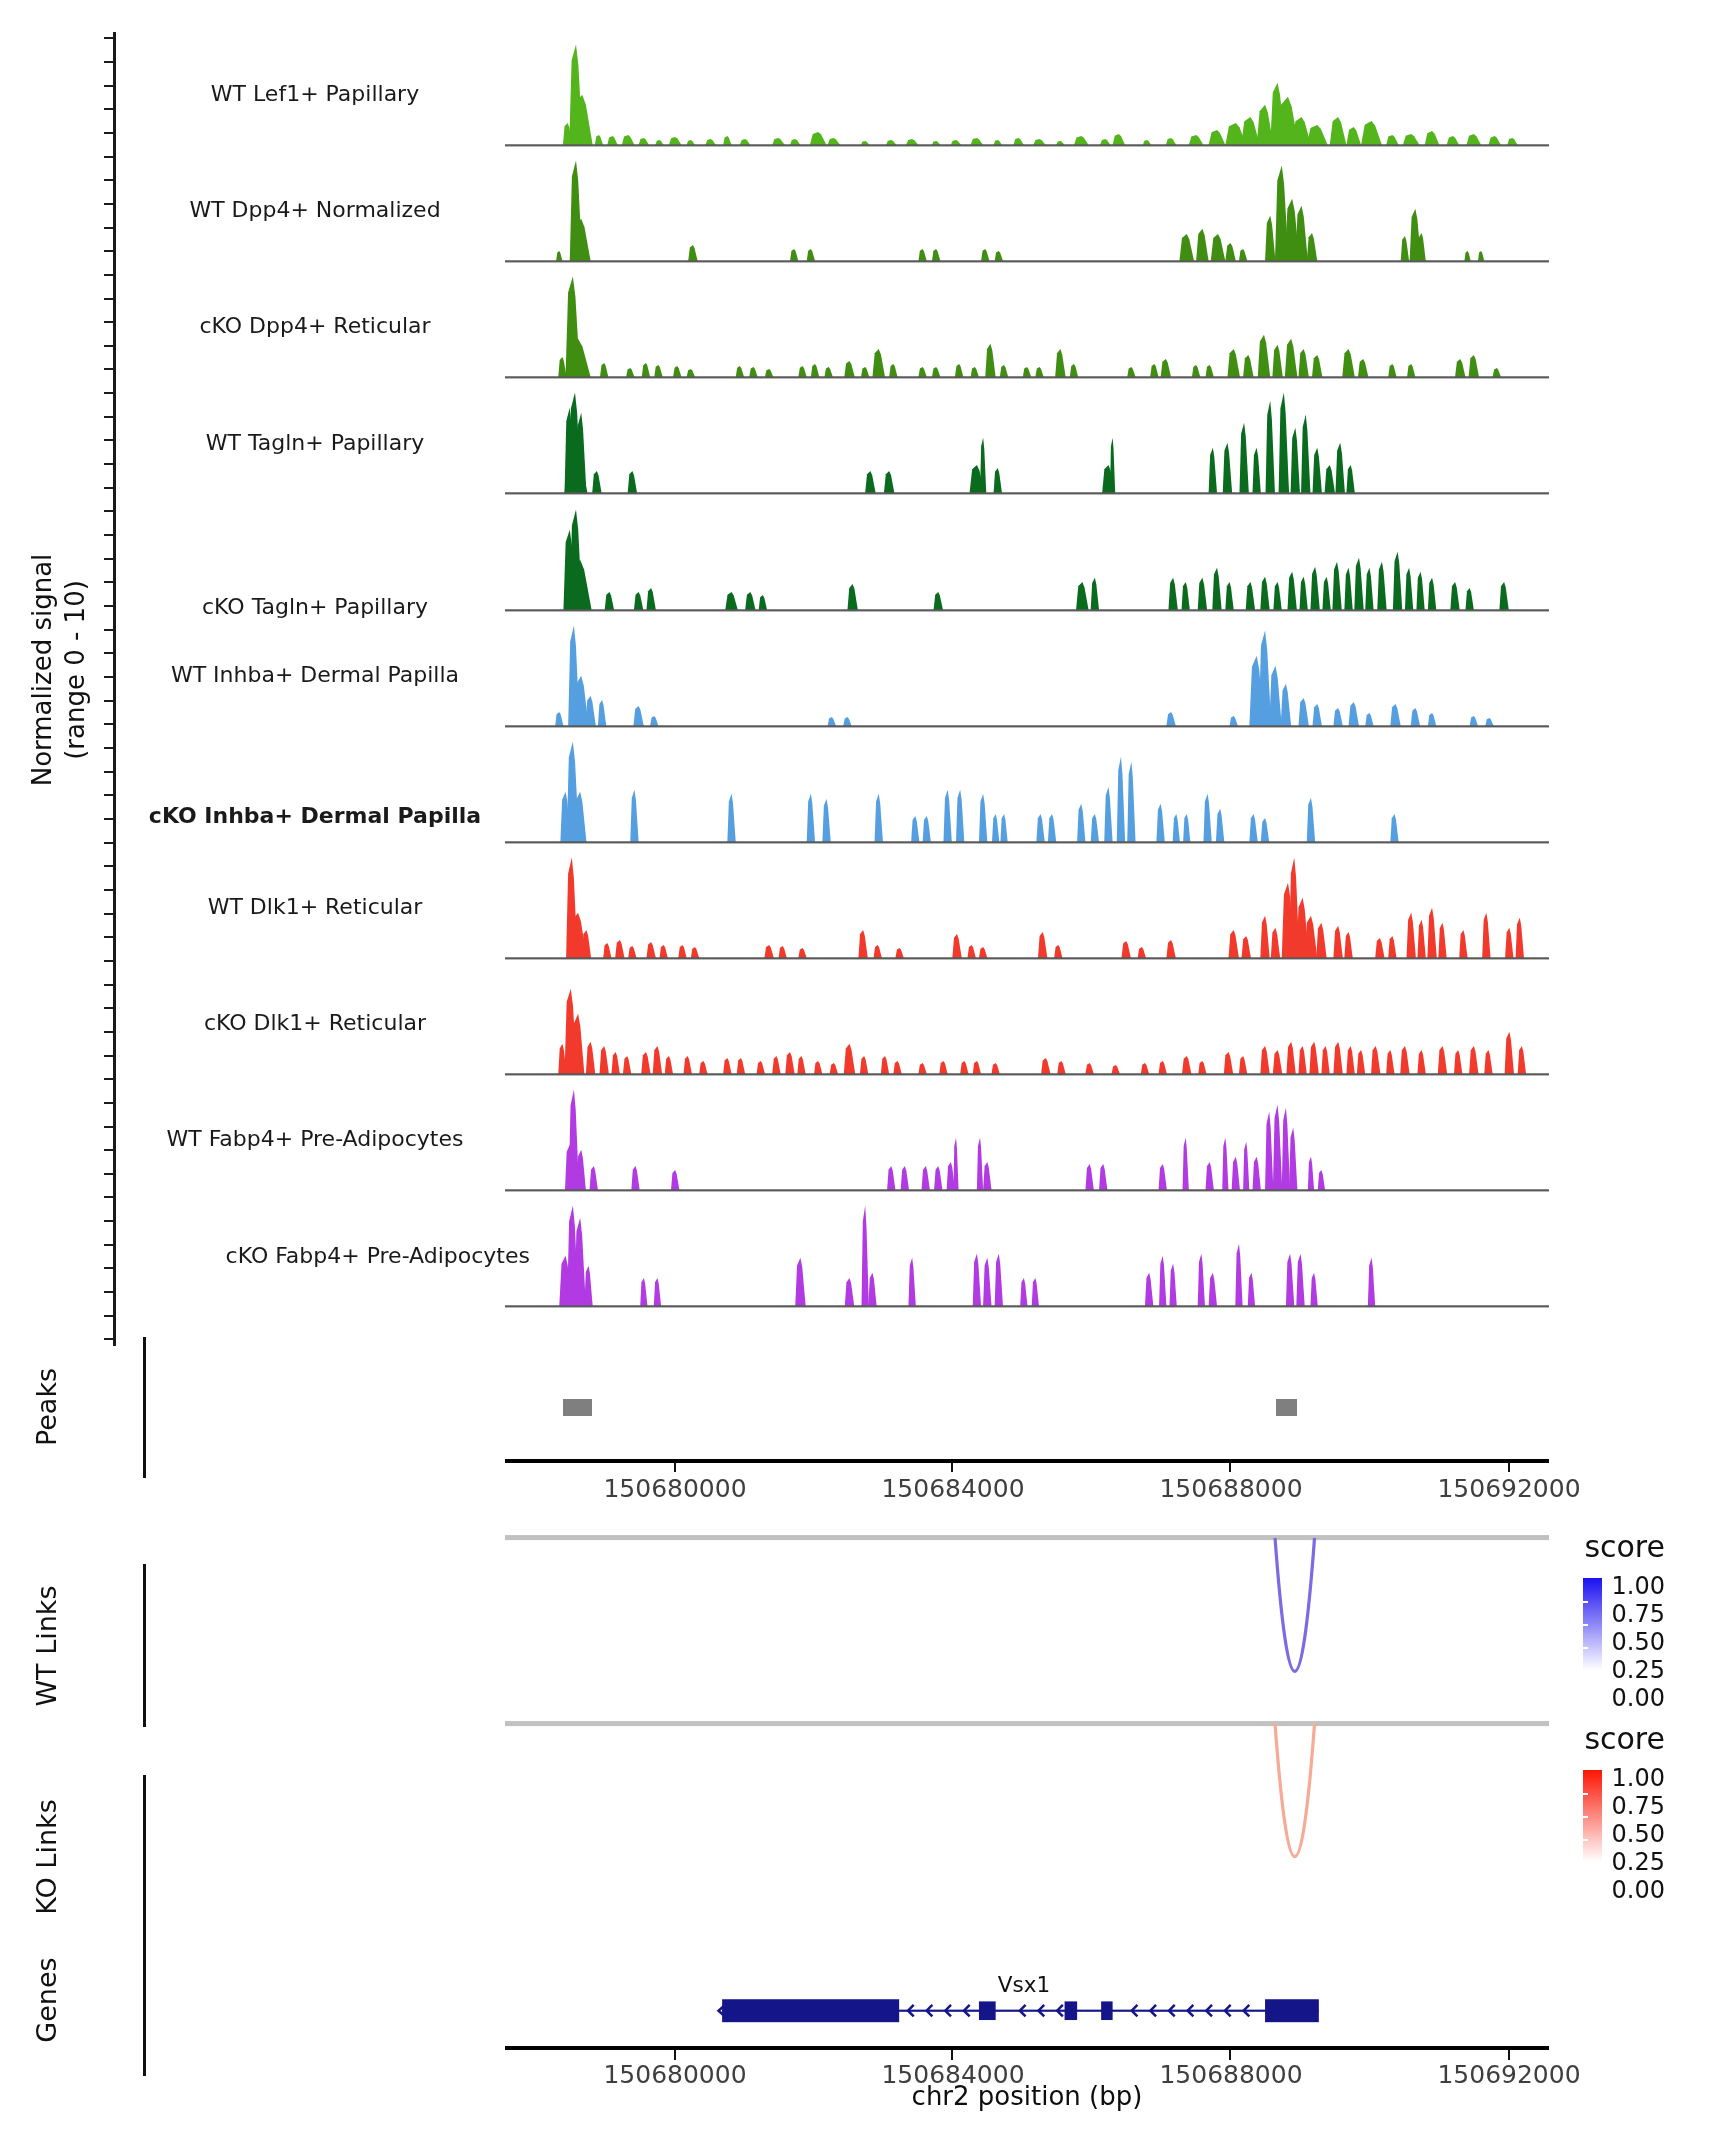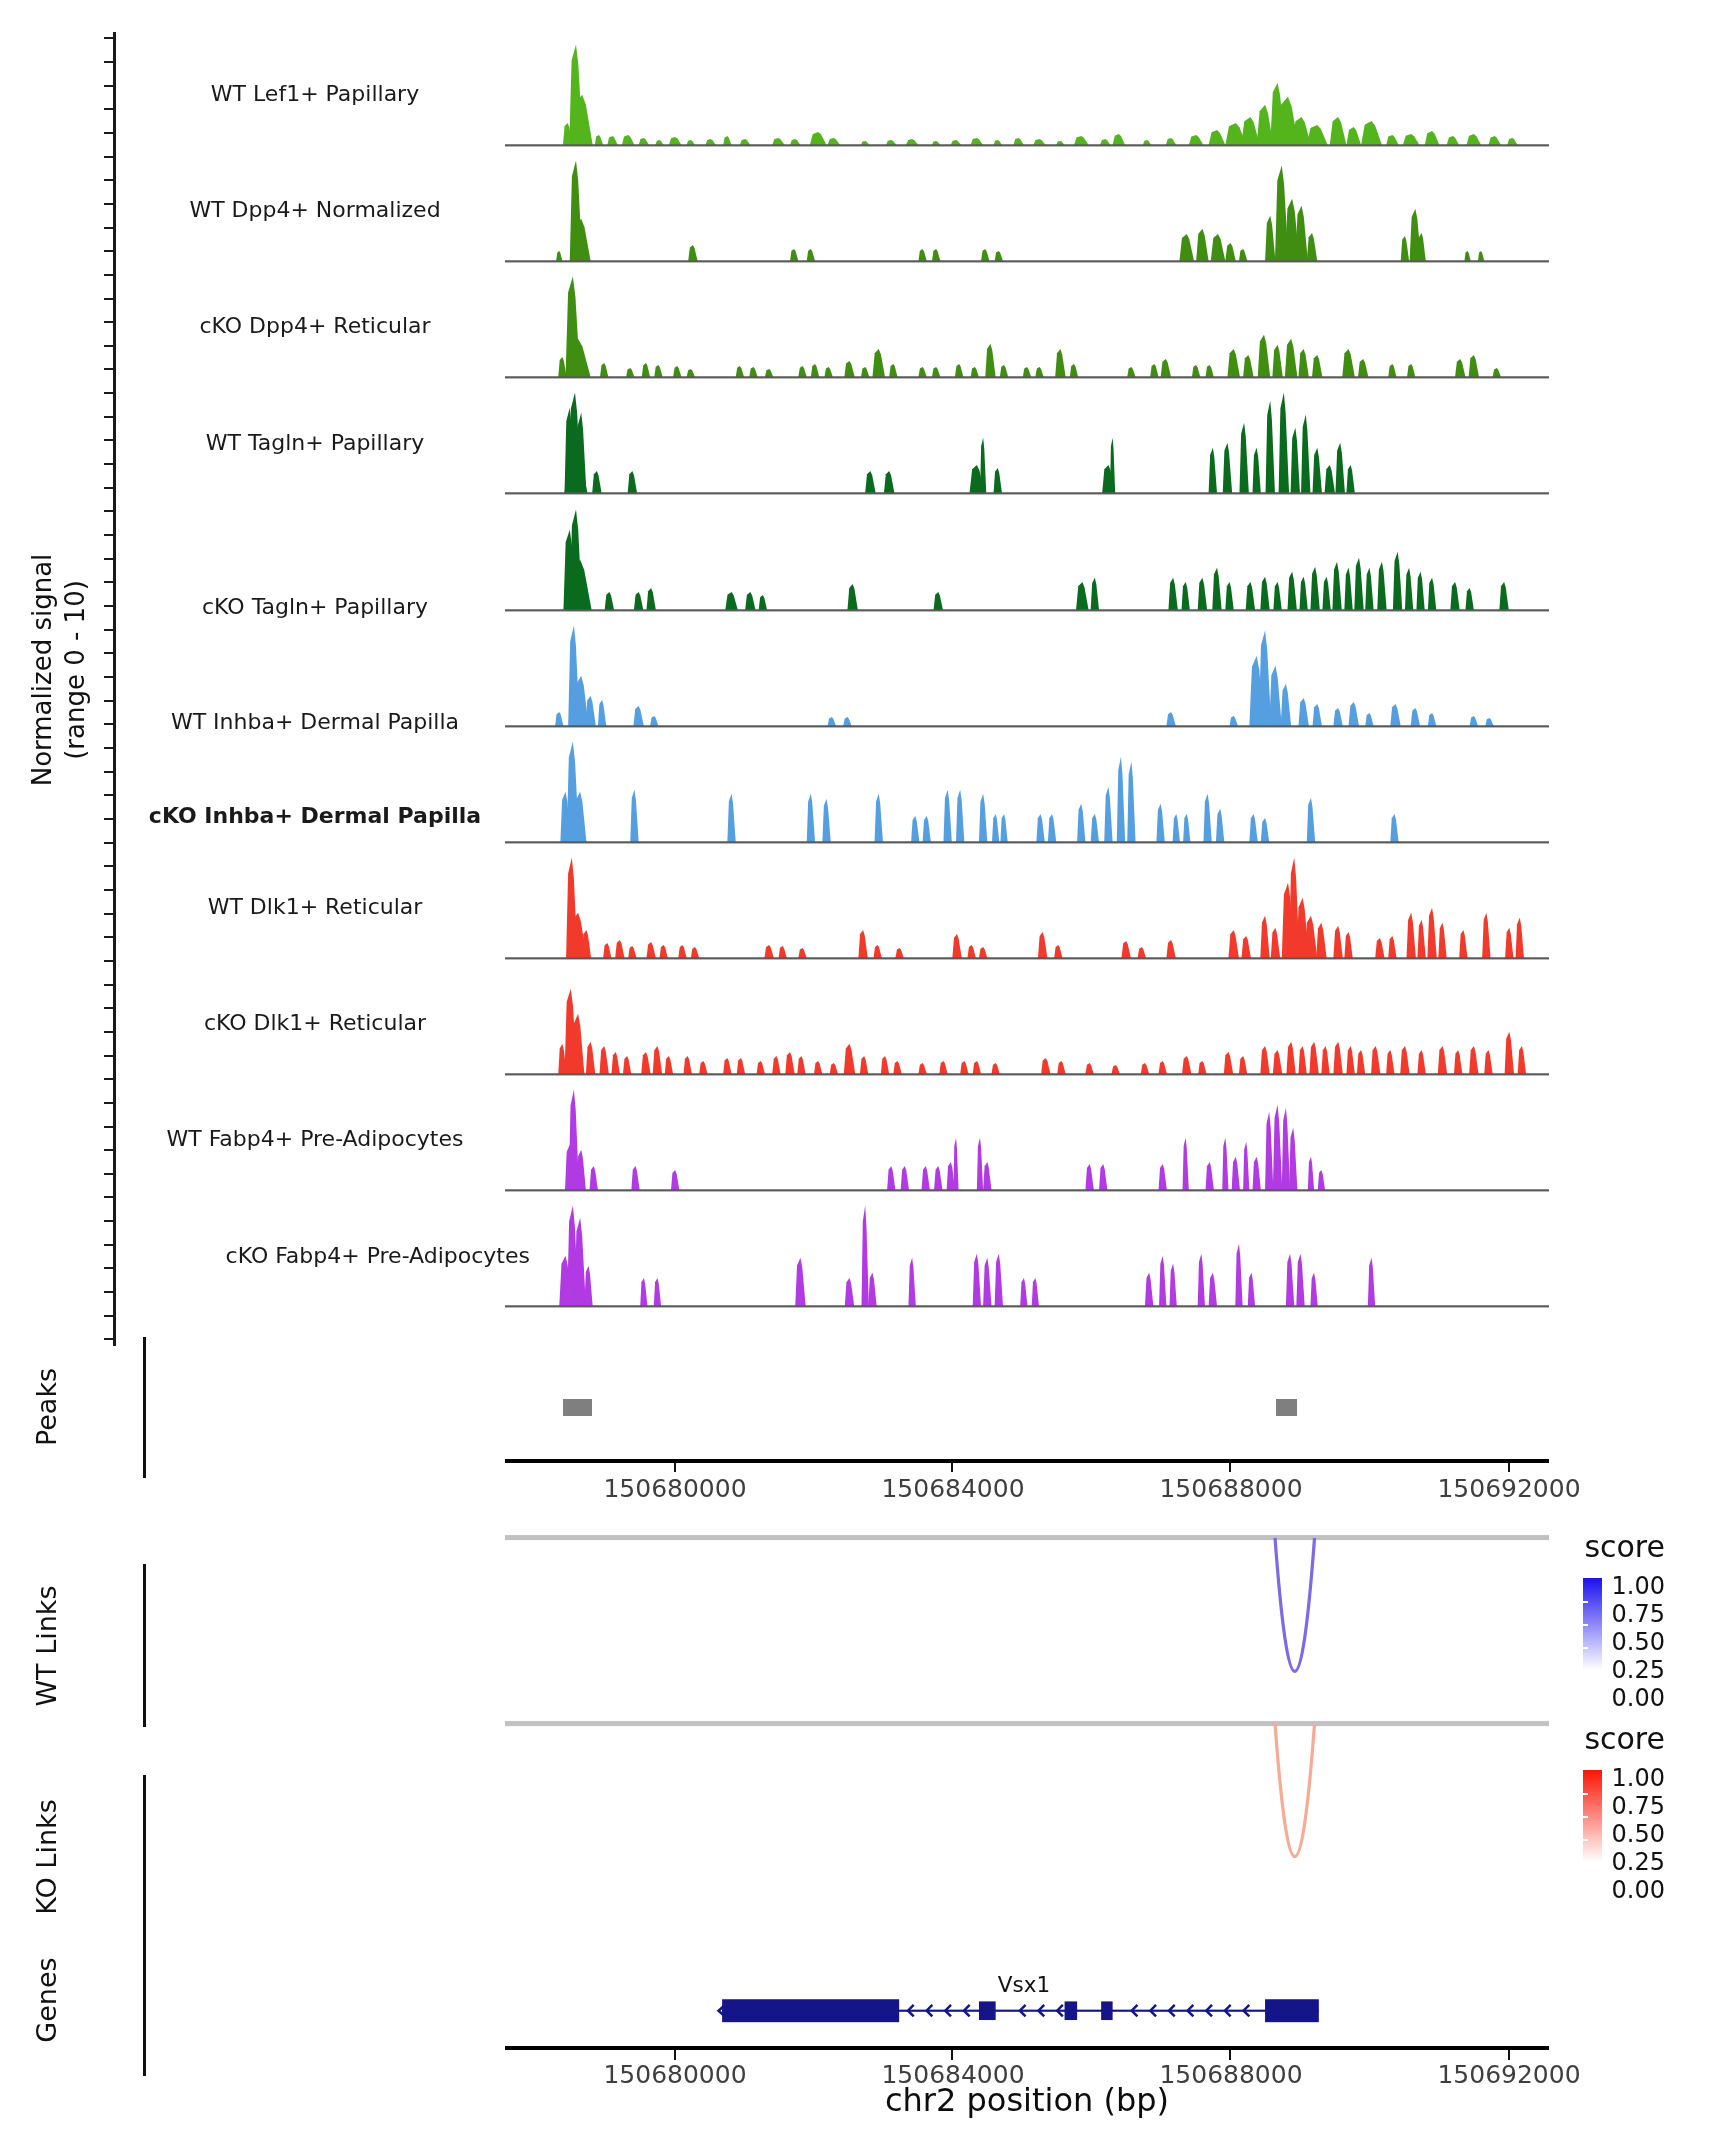--- a/index.html
+++ b/index.html
@@ -7,21 +7,21 @@
   #canvas{position:relative;width:1721px;height:2151px;overflow:hidden;background:#fff;}
   .track-label{position:absolute;left:100px;width:430px;height:32px;line-height:32px;
     text-align:center;font-size:22px;color:#1a1a1a;white-space:nowrap;}
   .vlabel{position:absolute;transform:rotate(-90deg);text-align:center;color:#111;white-space:nowrap;}
   .ylab{font-size:26px;line-height:33px;}
   .section-label{font-size:27px;}
   .bracket{position:absolute;left:143px;width:2.9px;background:#111;}
   .axis-line{position:absolute;left:505px;width:1044px;height:3.6px;background:#000;}
   .tick{position:absolute;width:2.2px;height:10px;background:#111;}
   .tick-label{position:absolute;font-size:25px;color:#3f3f3f;transform:translateX(-50%);white-space:nowrap;}
-  .xlab{position:absolute;font-size:32px;color:#0d0d0d;transform:translateX(-50%);white-space:nowrap;}
+  .xlab{position:absolute;font-size:26px;color:#0d0d0d;transform:translateX(-50%);white-space:nowrap;}
   .peakbox{position:absolute;background:#7f7f7f;}
   .legend{position:absolute;width:165px;}
   .legend-title{font-size:30px;color:#111;padding-left:1.4px;}
   .legend-body{display:flex;margin-top:14.3px;}
   .legend-bar{width:18.6px;height:92px;position:relative;flex:0 0 18.6px;}
   .legend-bar .dash{position:absolute;left:0;width:5px;height:2.2px;background:#ffffff;}
   .legend-labels{display:flex;flex-direction:column;justify-content:space-between;
     margin-left:10px;height:108px;margin-top:-6.5px;font-size:24px;color:#111;}
   .gene-name{position:absolute;font-size:21.5px;color:#111;transform:translateX(-50%);white-space:nowrap;}
   svg{position:absolute;display:block;}
@@ -305,21 +305,21 @@
         <polygon points="1216.5,149 1218.8,92.4 1223.0,81.8 1225.3,95.2 1229.6,149" fill="#0a6b1e"></polygon>
         <polygon points="1238.3,149 1240.6,80.6 1244.9,67.8 1247.2,84.0 1251.4,149" fill="#0a6b1e"></polygon>
         <polygon points="1255.1,149 1257.1,99.4 1260.9,90.2 1262.9,102.0 1266.7,149" fill="#0a6b1e"></polygon>
         <polygon points="1271.1,149 1273.1,104.2 1276.9,95.8 1279.0,106.4 1282.7,149" fill="#0a6b1e"></polygon>
         <polygon points="1287.1,149 1289.1,111.2 1292.9,104.2 1295.0,113.2 1298.8,149" fill="#0a6b1e"></polygon>
         <polygon points="1318.4,149 1320.7,116.0 1325.0,109.8 1327.3,117.6 1331.5,149" fill="#0a6b1e"></polygon>
         <polygon points="1339.5,149 1341.6,123.0 1345.3,118.2 1347.4,124.4 1351.2,149" fill="#0a6b1e"></polygon>
         <polygon points="1386.8,149 1389.1,116.0 1393.4,109.8 1395.7,117.6 1399.9,149" fill="#0a6b1e"></polygon>
         <rect x="0" y="148" width="1456" height="3" fill="#595959"></rect>
       </svg>
-      <div class="track-label" style="top: 659px; margin-top: 47px;">WT Inhba+ Dermal Papilla</div>
+      <div class="track-label" style="top: 659px;">WT Inhba+ Dermal Papilla</div>
       <svg width="1044" height="110" viewBox="0 0 1456 153" style="left: 505px; top: 619px;">
         <polygon points="69.9,149 71.9,132.5 75.7,129.4 77.8,133.3 81.5,149" fill="#559fe0"></polygon>
         <polygon points="88.1,149 90.9,31.0 96.1,9.0 98.9,37.0 104.1,149" fill="#559fe0"></polygon>
         <polygon points="96.1,149 99.7,90.0 106.3,79.0 109.9,93.0 116.5,149" fill="#559fe0"></polygon>
         <polygon points="112.1,149 114.7,113.6 119.4,107.0 121.9,115.4 126.7,149" fill="#559fe0"></polygon>
         <polygon points="129.6,149 131.6,118.3 135.4,112.6 137.4,119.9 141.2,149" fill="#559fe0"></polygon>
         <polygon points="179.1,149 181.6,125.4 186.4,121.0 188.9,126.6 193.6,149" fill="#559fe0"></polygon>
         <polygon points="202.4,149 204.4,137.2 208.2,135.0 210.2,137.8 214.0,149" fill="#559fe0"></polygon>
         <polygon points="449.9,149 451.9,138.4 455.7,136.4 457.8,138.9 461.6,149" fill="#559fe0"></polygon>
         <polygon points="471.7,149 473.8,138.4 477.6,136.4 479.6,138.9 483.4,149" fill="#559fe0"></polygon>

